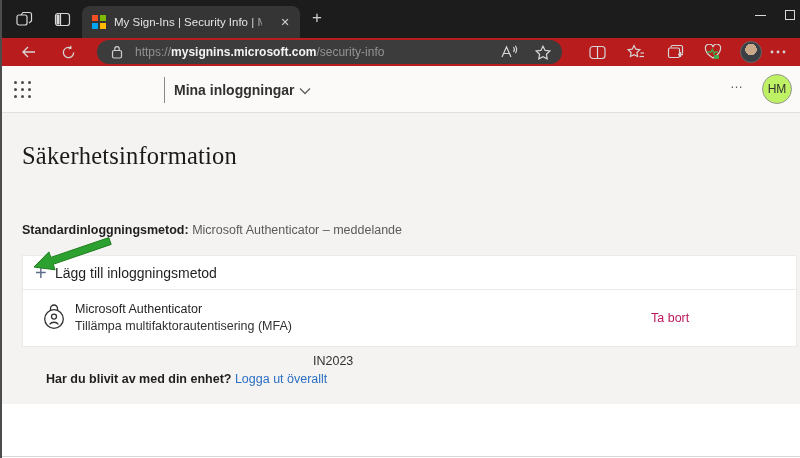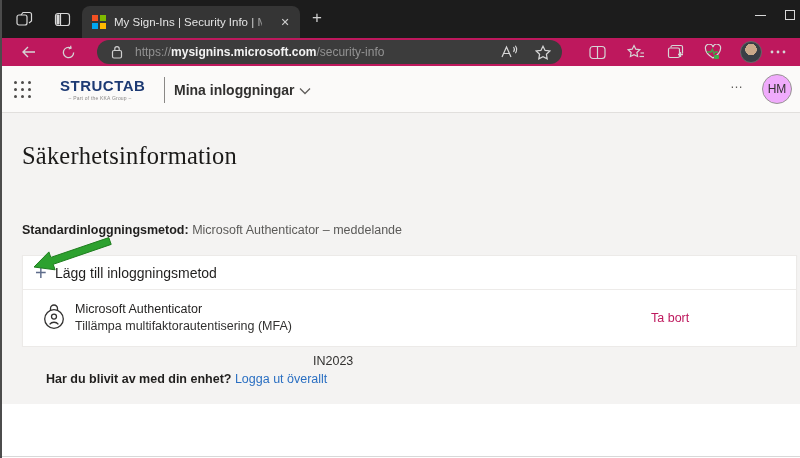--- a/index.html
+++ b/index.html
@@ -14,41 +14,41 @@
   .tab { position:absolute; left:80px; top:6px; width:218px; height:32px; background:#353535; border-radius:8px 8px 0 0; display:flex; align-items:center; padding:0 8px 0 10px; }
   .mslogo { width:14px; height:14px; display:grid; grid-template-columns:6px 6px; grid-template-rows:6px 6px; gap:2px; flex:0 0 auto; }
   .mslogo i { display:block; }
   .tab-title { color:#e4e4e4; font-size:11.5px; margin-left:8px; white-space:nowrap; overflow:hidden; width:148px; position:relative; }
   .tab-fade { position:absolute; right:26px; top:0; width:24px; height:32px; background:linear-gradient(to right, rgba(53,53,53,0), #353535); }
   .tab-close { position:absolute; right:7px; top:8px; width:16px; height:16px; color:#cfcfcf; font-size:11px; line-height:16px; text-align:center; }
   .newtab { position:absolute; left:306px; top:10px; width:18px; height:18px; color:#d0d0d0; font-size:17px; line-height:16px; text-align:center; font-weight:300; }
   .win-controls { position:absolute; right:0; top:0; height:30px; display:flex; }
   .win-btn { width:40px; height:30px; color:#d8d8d8; display:flex; align-items:center; justify-content:center; font-size:12px; }
   
-  .toolbar { position:relative; height:28px; background:#be185d; }
+  .toolbar { position:relative; height:28px; background:#b91c1c; }
   .tb-icon { position:absolute; top:4px; width:20px; height:20px; color:#d6d6d6; display:flex; align-items:center; justify-content:center; }
   .addressbar { position:absolute; left:95px; top:2px; width:465px; height:24px; background:#3c3c3c; border-radius:12px; display:flex; align-items:center; padding:0 10px 0 14px; }
   .ab-lock { color:#cfcfcf; width:12px; height:14px; flex:0 0 auto; }
   .ab-url { margin-left:12px; font-size:12px; color:#939393; white-space:nowrap; }
   .ab-url b { color:#f2f2f2; font-weight:700; }
   .ab-right { margin-left:auto; display:flex; align-items:center; gap:16px; }
   .ab-ricon { color:#d6d6d6; width:18px; height:18px; display:flex; align-items:center; justify-content:center; }
   .avatar { position:absolute; left:738px; top:3px; width:22px; height:22px; border-radius:50%; background:radial-gradient(circle at 50% 38%, #caa98a 0 36%, #3a3f46 37% 100%); border:1px solid #666; }
   
   .appheader { position:relative; height:47px; background:#fbfaf9; border-bottom:1px solid #e1dfdd; }
   .waffle { position:absolute; left:12px; top:15px; width:17px; height:17px; display:grid; grid-template-columns:repeat(3,3px); grid-template-rows:repeat(3,3px); gap:4px; }
   .waffle i { background:#4d4b49; border-radius:50%; }
   .logoblock { position:absolute; left:58px; top:12px; width:80px; text-align:center; }
   .logoname { color:#1d3a73; font-weight:700; font-size:15px; letter-spacing:.5px; line-height:16px; }
   .logosub { color:#8a8886; font-size:5px; letter-spacing:.2px; margin-top:1px; white-space:nowrap; }
   .hdr-divider { position:absolute; left:162px; top:11px; width:1px; height:26px; background:#8a8886; }
   .portal { position:absolute; left:172px; top:16px; font-size:14px; font-weight:700; color:#323130; display:flex; align-items:center; gap:4px; }
   .chev { color:#605e5c; }
   .hdr-more { position:absolute; left:728px; top:10px; color:#605e5c; font-size:13px; letter-spacing:2px; }
-  .hm { position:absolute; left:760px; top:8px; width:30px; height:30px; border-radius:50%; border:1px solid #979593; color:#323130; font-size:12px; display:flex; align-items:center; justify-content:center; background:#f0abfc;text-align:right; }
+  .hm { position:absolute; left:760px; top:8px; width:30px; height:30px; border-radius:50%; border:1px solid #979593; color:#323130; font-size:12px; display:flex; align-items:center; justify-content:center; background:#bef264;text-align:right; }
   
   .content { position:relative; height:291px; background:#f4f3f2; }
   .page-title { position:absolute; left:20px; top:29px; font-size:24.5px; font-weight:300; color:#1b1a19; letter-spacing:.2px;font-family:Liberation Serif, serif; }
   .page-sub { position:absolute; left:20px; top:70px; font-size:12.5px; color:#5b5a58; }
   .default-line { position:absolute; left:20px; top:110px; font-size:12.5px; color:#5b5a58; }
   .default-line b { color:#201f1e; font-weight:700; }
   .card { position:absolute; left:20px; top:142px; width:775px; background:#fff; border:1px solid #eceae8; box-shadow:0 0.3px 0.9px rgba(0,0,0,.07); }
   .card-row1 { height:34px; display:flex; align-items:center; border-bottom:1px solid #edebe9; padding-left:12px; }
   .plus { color:#5e6c8b; font-size:20px; font-weight:300; width:14px; line-height:18px; }
   .addlabel { font-size:14px; color:#201f1e; margin-left:6px; }
@@ -187,24 +187,20 @@
         <i></i>
         <i></i>
         <i></i>
         <i></i>
         <i></i>
         <i></i>
         <i></i>
         <i></i>
         <i></i>
       </div>
-    <div class="logoblock">
-      <div class="logoname">STRUCTAB</div>
-      <div class="logosub">– Part of the KKA Group –</div>
-    </div>
     <div class="hdr-divider"></div>
     <div class="portal">
       <span>Mina inloggningar</span>
       <span class="chev">
         <svg width="12" height="8" viewBox="0 0 12 8" fill="none" stroke="currentColor" stroke-width="1.3">
             <path d="M1 1.5 L6 6.5 L11 1.5"></path>
           </svg>
       </span>
     </div>
     <div class="hdr-more">…</div>

